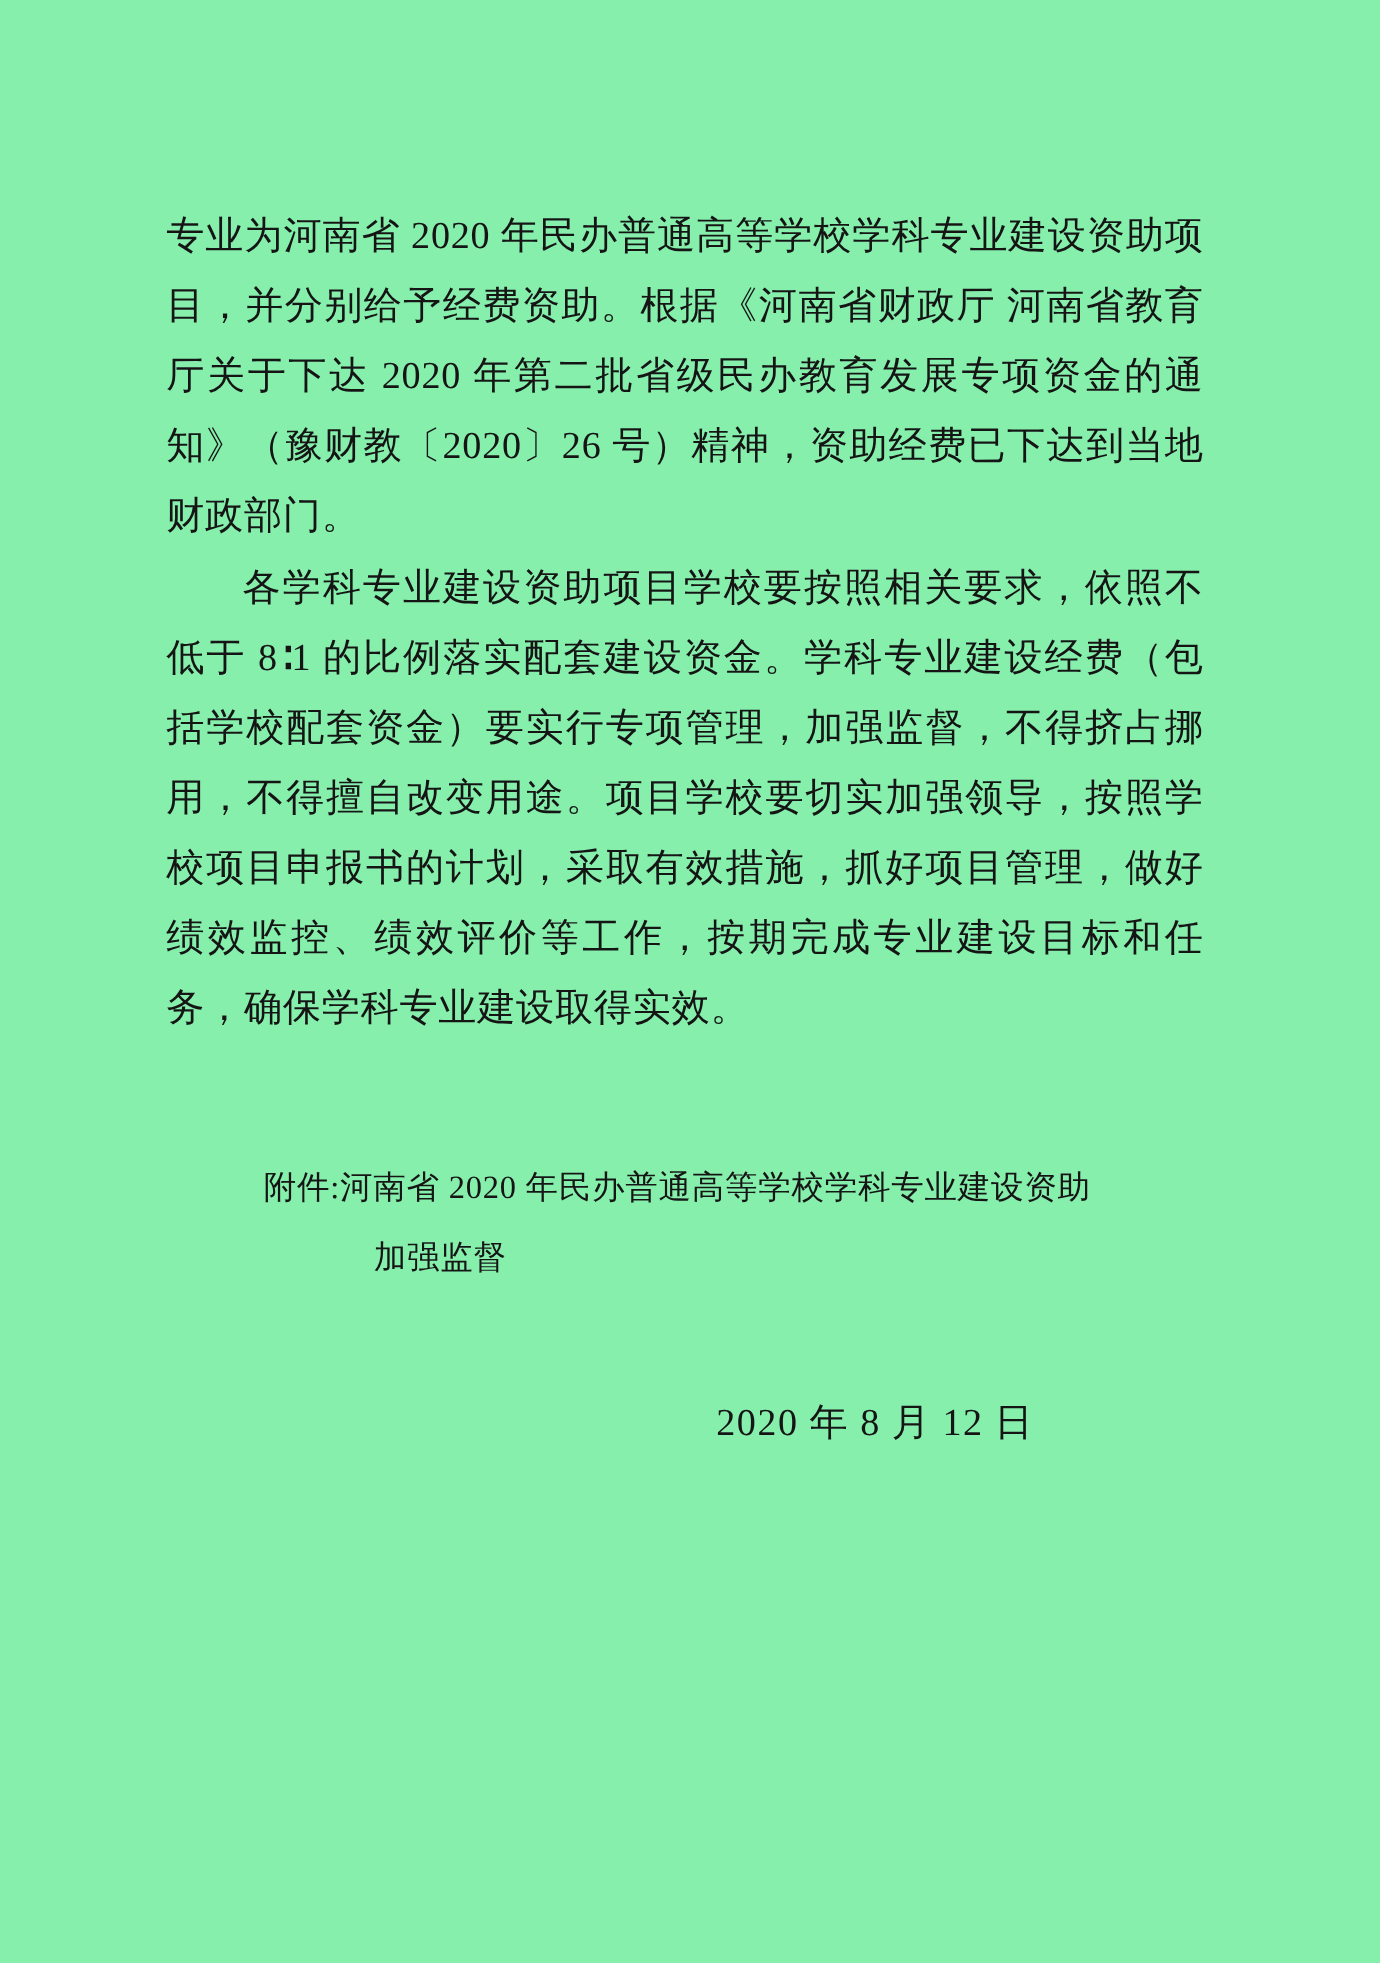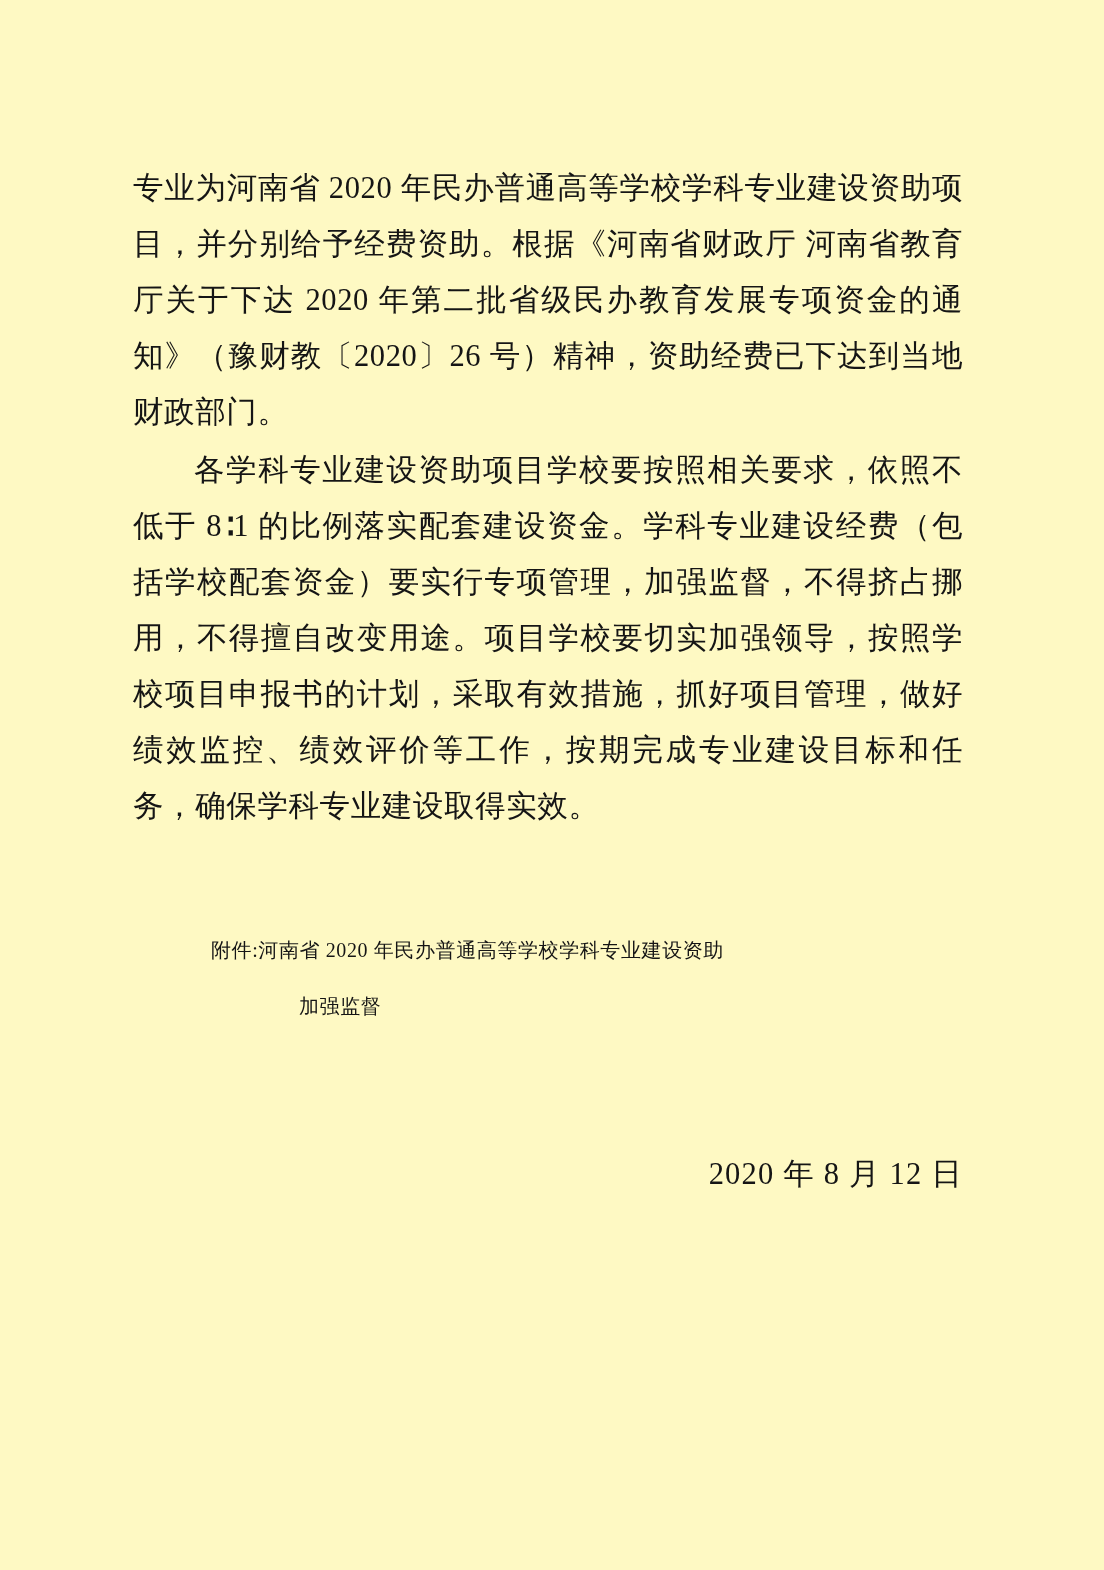--- a/index.html
+++ b/index.html
@@ -13,21 +13,21 @@
     font-family: "Liberation Serif", "DejaVu Serif", serif;
     color: #1a1a1a;
     position: relative;
     overflow: hidden;
   }
   .page {
     position: absolute;
     left: 0; top: 0;
     width: 1104px;
     height: 1570px;
-    background: #fef9c3;
+    background: #86efac;
   }
   .content {
     position: absolute;
     left: 133px;
     top: 160px;
     width: 830px;
   }
   .para {
     font-size: 30.5px;
     line-height: 56px;
@@ -37,42 +37,41 @@
     margin: 0 0 0 0;
     color: #151515;
   }
   .para.indent {
     text-indent: 61px;
   }
   .gap-para {
     margin-top: 2px;
   }
   .attachment {
-    font-size: 20px;
+    font-size: 26px;
     line-height: 56px;
     letter-spacing: 0.6px;
     margin: 0;
     color: #151515;
     padding-left: 78px;
     text-indent: 0;
   }
   .attachment .cont {
     display: block;
     padding-left: 88px;
   }
   .attachment-block {
     margin-top: 88px;
   }
   .date-line {
-    margin-top: 120px;
+    margin-top: 84px;
     font-size: 30.5px;
     letter-spacing: 1.2px;
     color: #151515;
     padding-left: 440px;
-    text-align: right;
   }
 </style>
 </head>
 <body>
 
 <div class="page">
   <div class="content">
 
     <p class="para">专业为河南省 2020 年民办普通高等学校学科专业建设资助项目，并分别给予经费资助。根据《河南省财政厅  河南省教育厅关于下达 2020 年第二批省级民办教育发展专项资金的通知》（豫财教〔2020〕26 号）精神，资助经费已下达到当地财政部门。</p>
 

